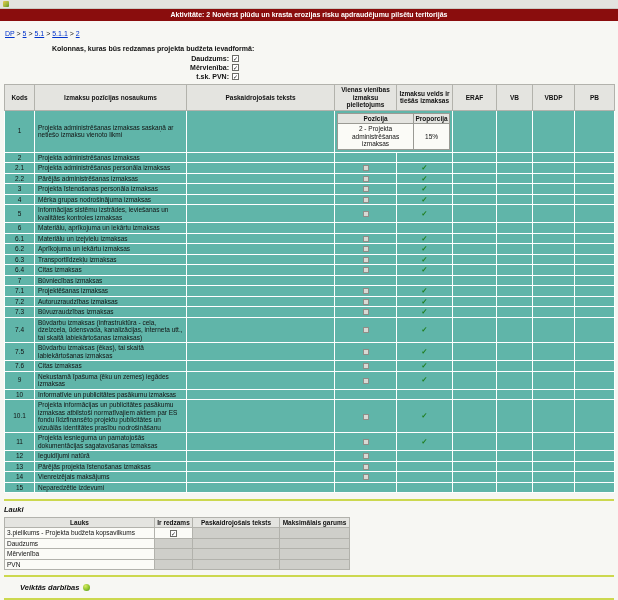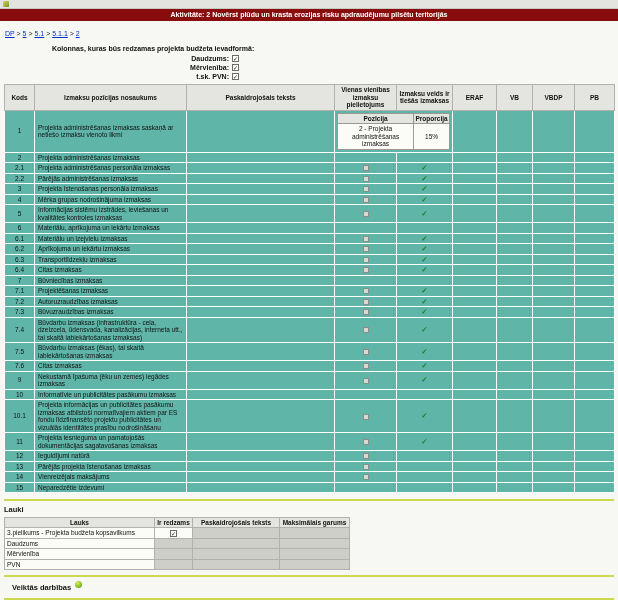--- a/index.html
+++ b/index.html
@@ -54,36 +54,36 @@
   table.nested th {
     background:#e4e4e0; border:1px solid #9a9a94; font-size:6.5px;
     font-weight:bold; text-align:center; padding:1px;
   }
   table.nested td {
     background:#fbfbf7; border:1px solid #9a9a94; font-size:6.5px;
     text-align:center; padding:1px; line-height:7.5px;
   }
   .green-check { color:#1f7e1f; font-weight:bold; font-size:7.5px; }
   .divider { border:0; border-top:2px solid #ccd84e; margin:4px 0; }
-  .section-title { font-weight:bold; font-size:7.5px; margin:2px 0; }
+  .section-title { font-weight:bold; font-size:7.5px; margin:2px 0;font-style:italic; }
   table.fields {
     border-collapse:collapse; table-layout:fixed; width:345px;
     margin:3px 0 5px 0; border:1px solid #8a8a86;
   }
   table.fields th {
     background:#e4e4e0; border:1px solid #b2b2ac; font-size:6.5px;
     font-weight:bold; padding:1px 2px; text-align:center;
   }
   table.fields td {
     border:1px solid #b2b2ac; font-size:6.5px; padding:1px 2px;
     background:#fbfbf7; line-height:7.5px;
   }
   table.fields td.gray { background:#cfcfca; }
   table.fields td.ctr { text-align:center; }
-  .actions-row { display:flex; margin:2px 8px; }
+  .actions-row { display:flex; align-items:center; margin:2px 16px; }
   .expand-icon {
     display:inline-block; width:7px; height:7px; border-radius:50%;
     margin-left:4px;
     background:radial-gradient(circle at 35% 30%, #d9ea63 0%, #8cc32e 55%, #4f8f1b 100%);
   }
 </style>
 </head>
 <body>
 
 <div class="top-strip">

